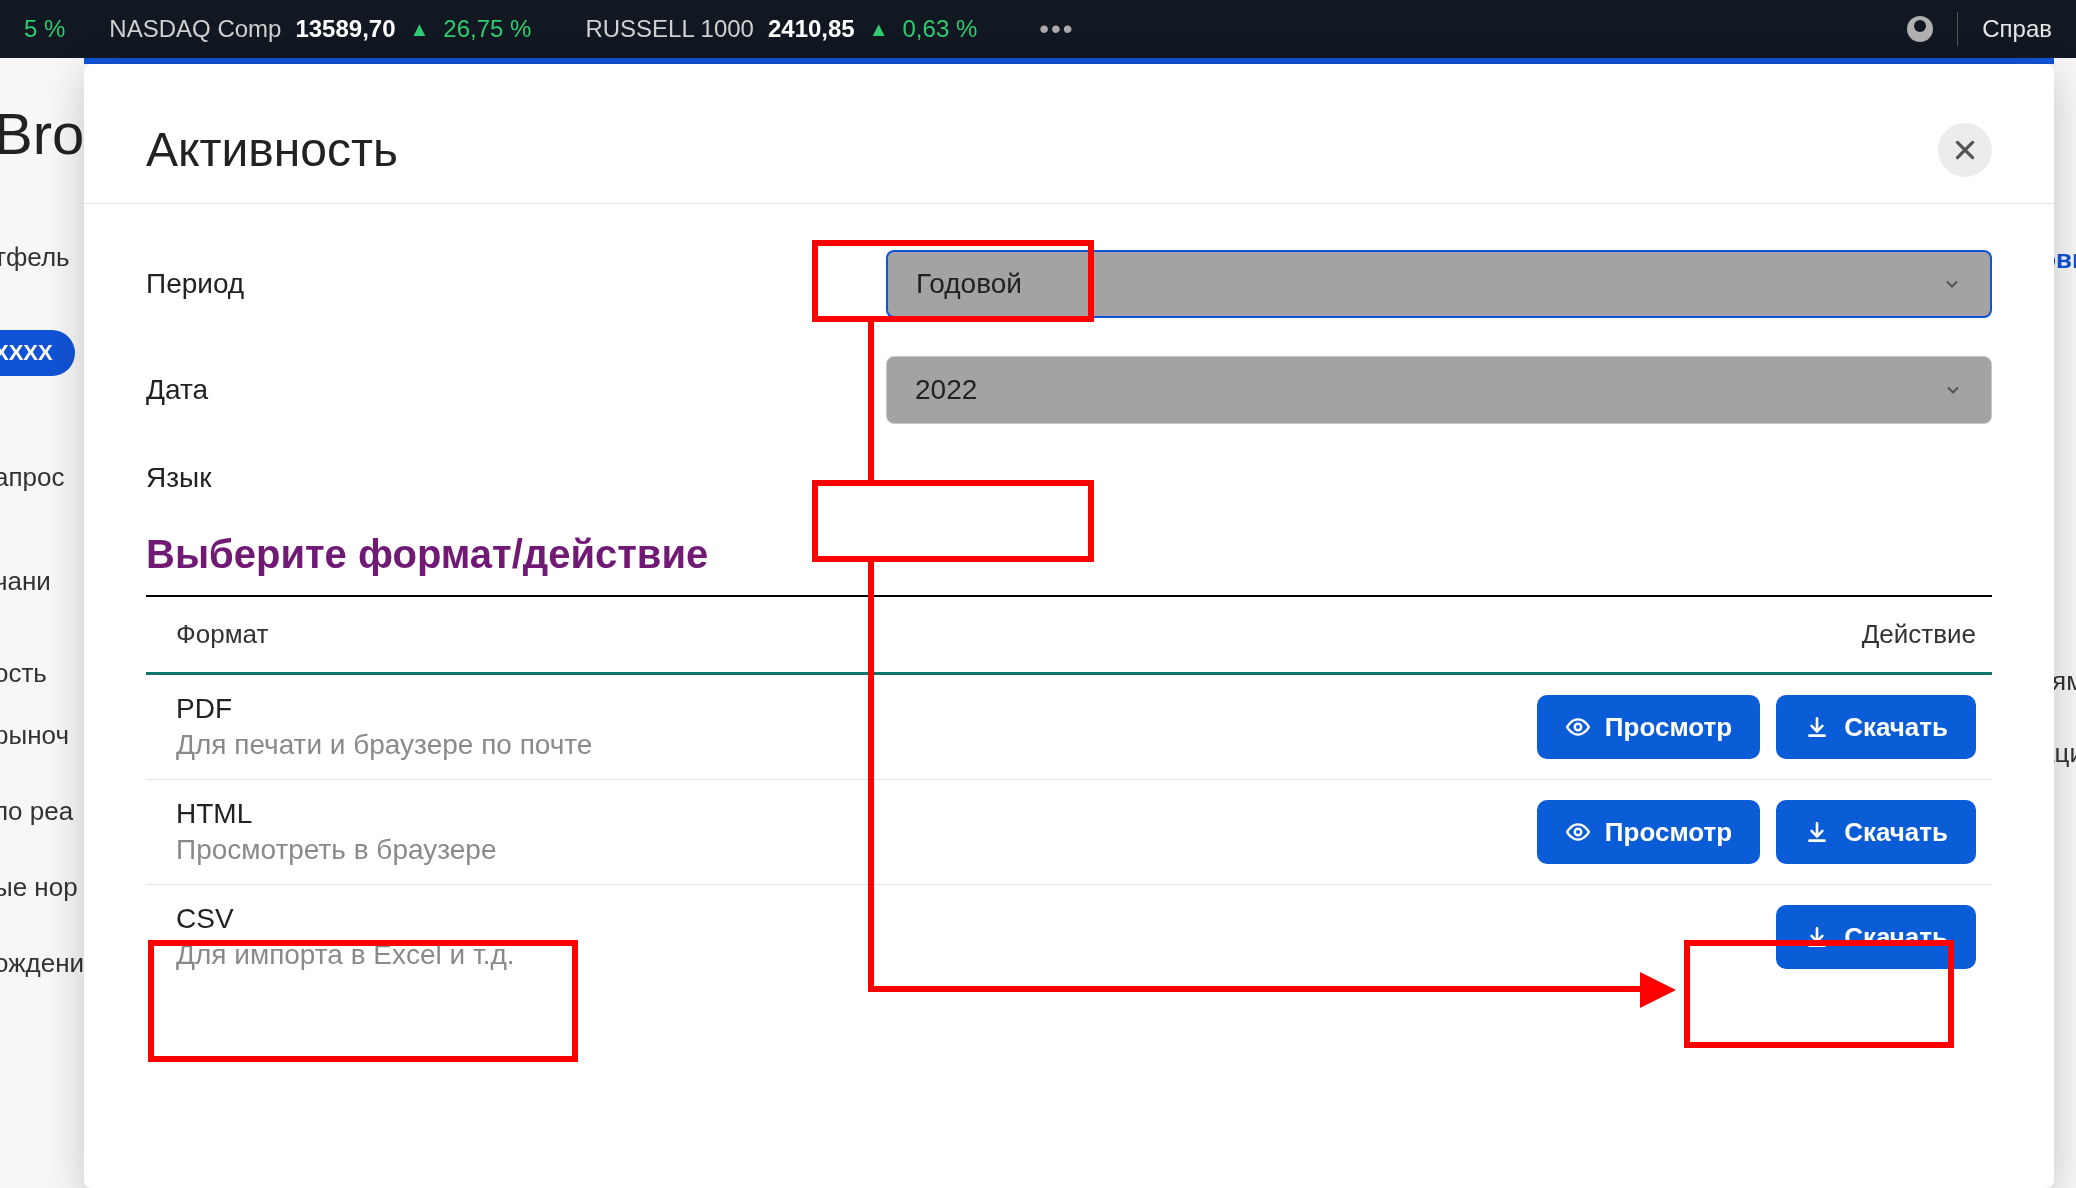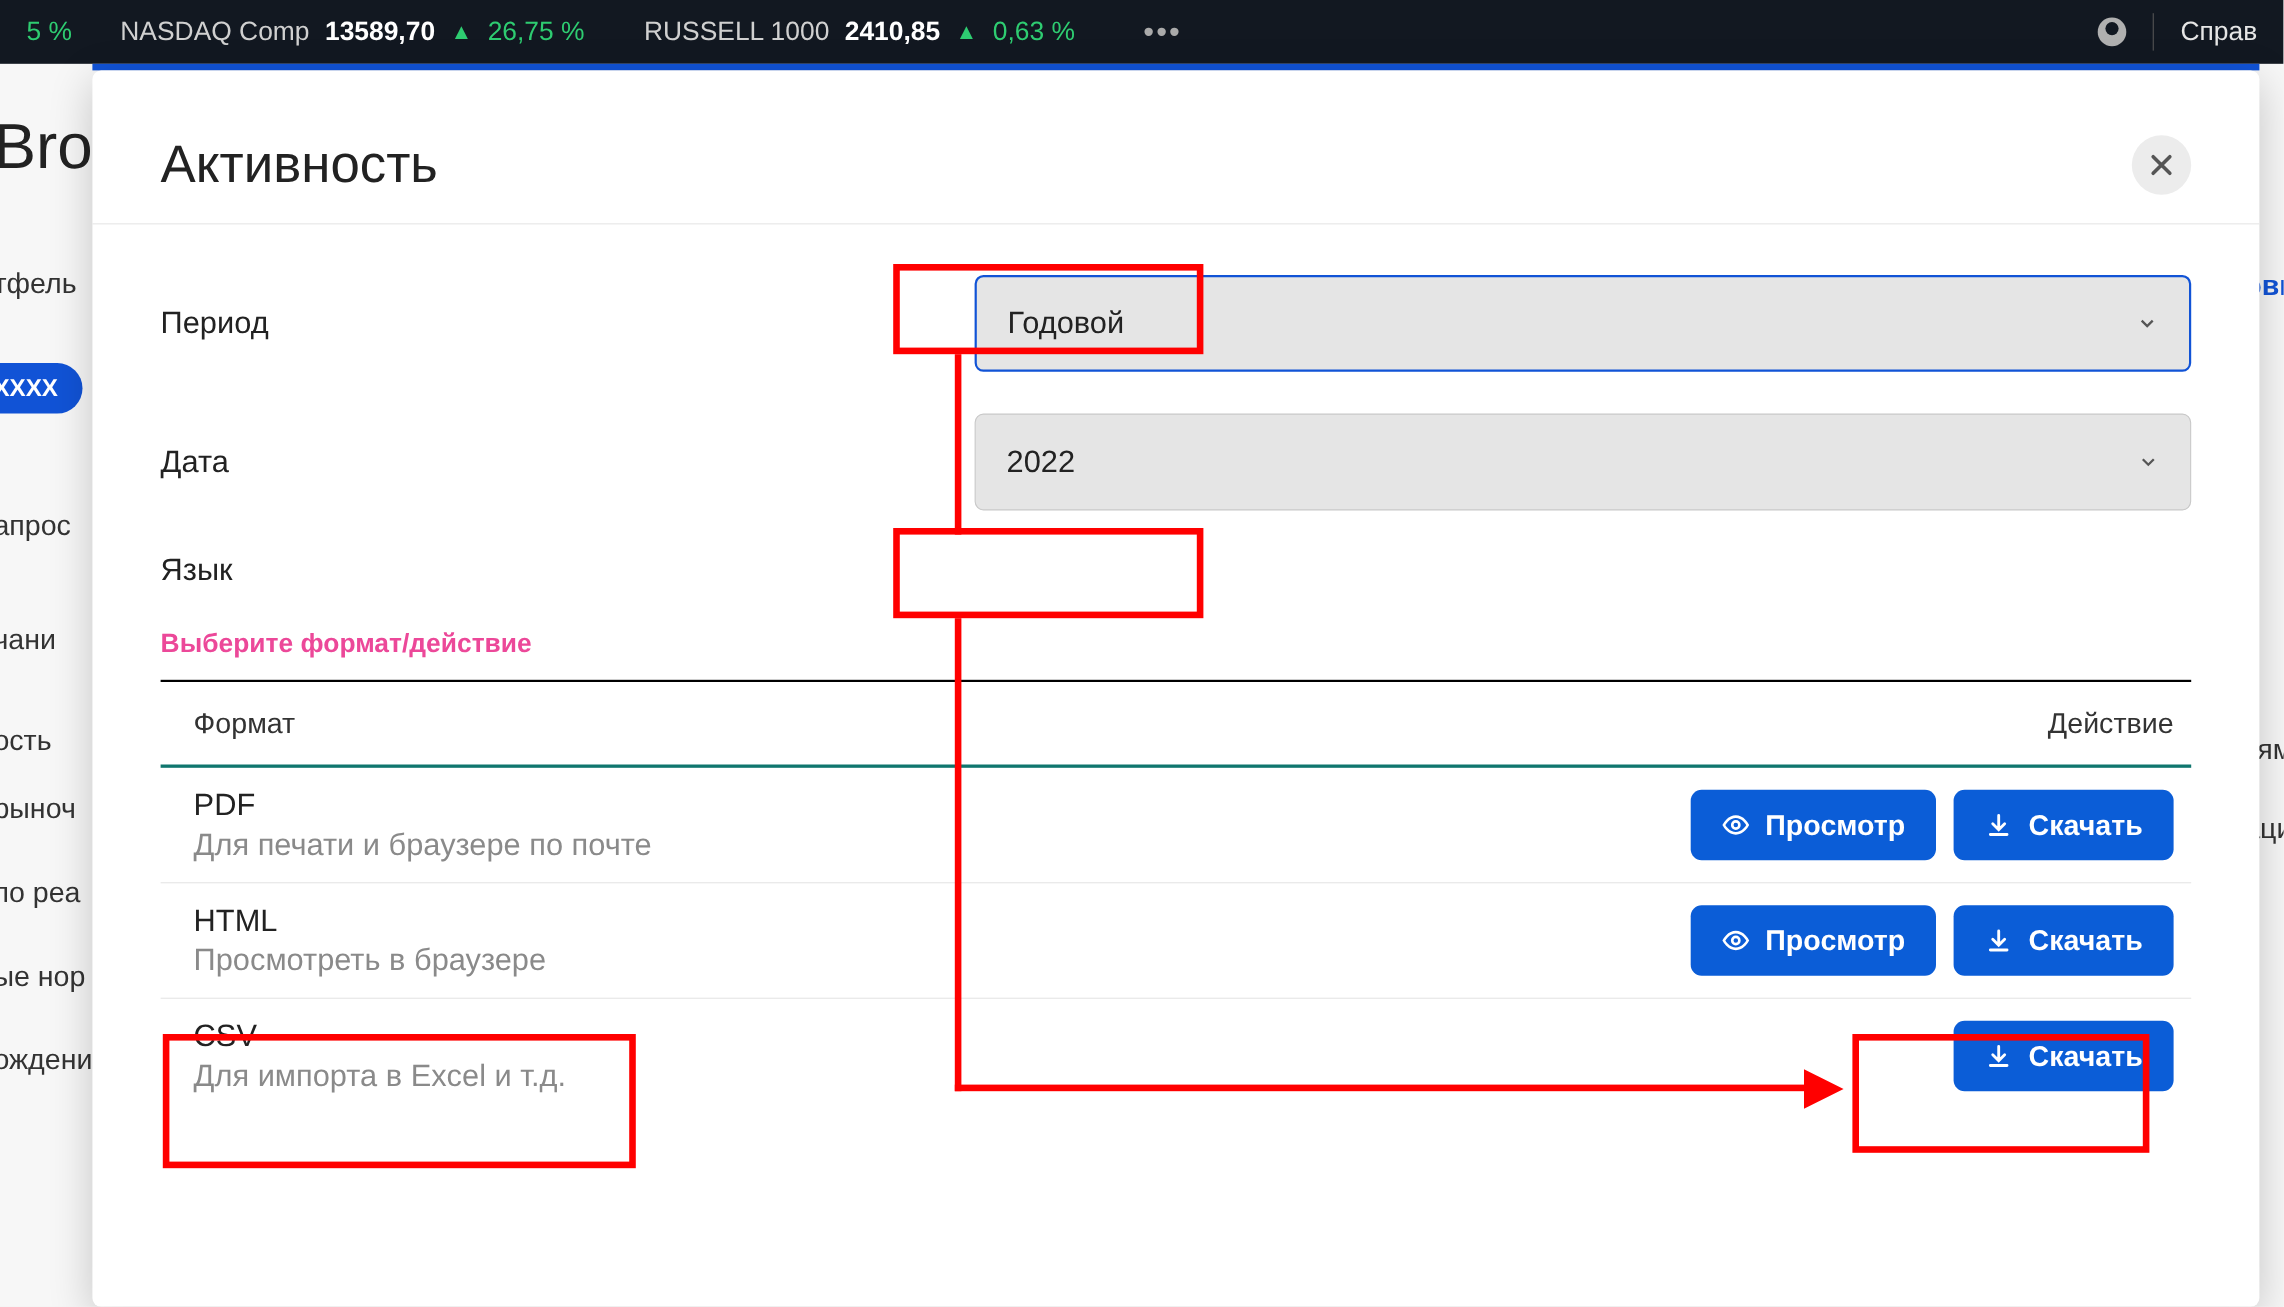--- a/index.html
+++ b/index.html
@@ -33,25 +33,25 @@
   
   .modal { position: absolute; top: 64px; left: 84px; right: 22px; bottom: 0; background: #fff; border-radius: 8px; box-shadow: 0 10px 40px rgba(0,0,0,0.2); padding: 58px 62px 40px 62px; z-index: 10; }
   .modal-header { display: flex; align-items: center; justify-content: space-between; margin-bottom: 26px; }
   .modal-title { font-size: 48px; font-weight: 400; color: #222; }
   .close-btn { width: 54px; height: 54px; border-radius: 50%; background: #ececec; display: flex; align-items: center; justify-content: center; cursor: pointer; }
   .close-btn svg { width: 26px; height: 26px; }
   .modal-hr { border: none; border-top: 1px solid #e5e5e5; margin: 0 -62px 46px -62px; }
 
   .field-row { display: flex; align-items: center; margin-bottom: 38px; }
   .field-label { width: 740px; font-size: 28px; color: #222; flex-shrink: 0; }
-  .select { flex: 1; height: 88px; border: 1px solid #c8c8c8; border-radius: 8px; display: flex; align-items: center; justify-content: space-between; padding: 8px 28px; font-size: 28px; color: #222; cursor: pointer; background: #e5e5e5; }
+  .select { flex: 1; height: 68px; border: 1px solid #c8c8c8; border-radius: 8px; display: flex; align-items: center; justify-content: space-between; padding: 8px 28px; font-size: 28px; color: #222; cursor: pointer; background: #a3a3a3; }
   .select.focused { border: 2px solid #1153d6; }
   .select .chev { width: 20px; height: 20px; }
 
-  .section-title { font-size: 24px; font-weight: 700; color: #ec4899; margin-top: 16px; margin-bottom: 18px; }
+  .section-title { font-size: 40px; font-weight: 700; color: #701a75; margin-top: 16px; margin-bottom: 18px; }
   .black-hr { border: none; border-top: 2px solid #000; margin-bottom: 0; }
 
   .table-head { display: flex; padding: 22px 16px 22px 30px; font-size: 26px; color: #333; border-bottom: 3px solid #0f766e; }
   .th-format { flex: 1; }
   .th-action { width: 180px; text-align: right; }
 
   .format-row { display: flex; align-items: center; padding: 18px 16px 18px 30px; border-bottom: 1px solid #e5e5e5; }
   .format-row:last-child { border-bottom: none; }
   .format-info { flex: 1; }
   .format-name { font-size: 28px; color: #222; margin-bottom: 4px; }

